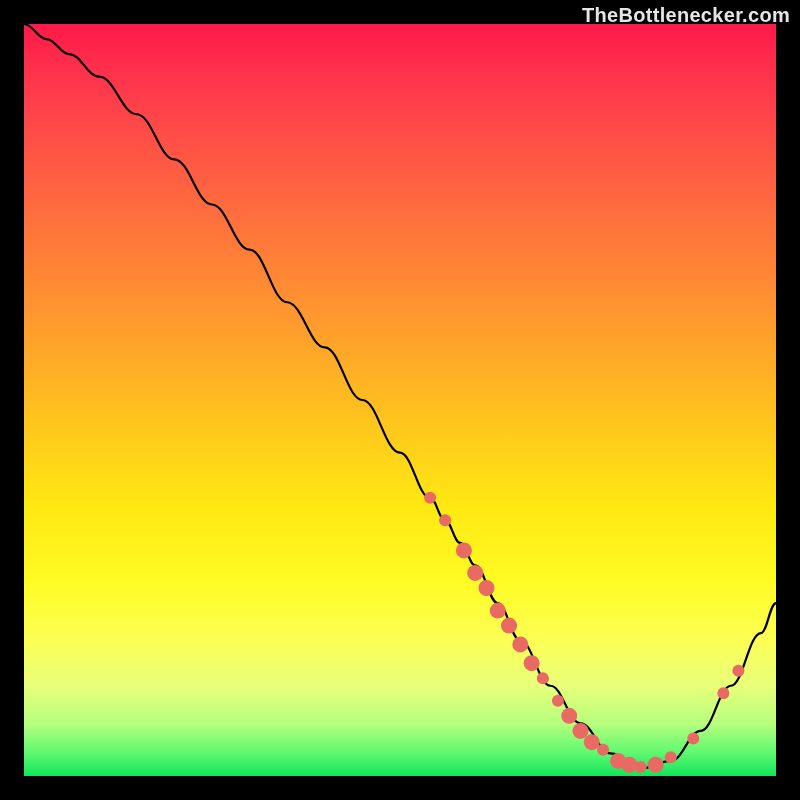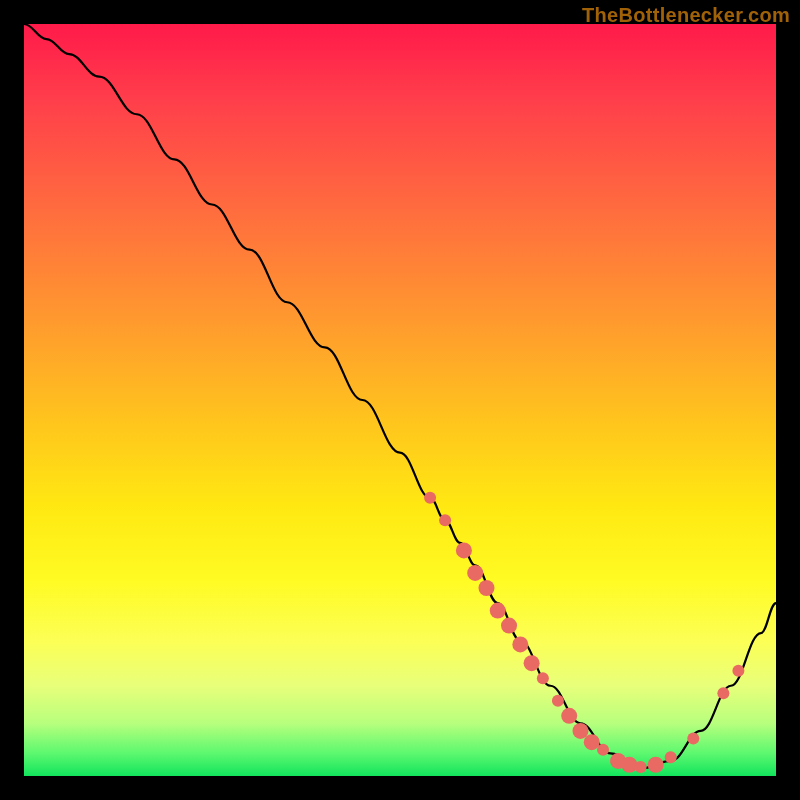--- a/index.html
+++ b/index.html
@@ -29,21 +29,21 @@
       #e8ff7a 88%,
       #b7ff7d 93%,
       #5cf86f 97%,
       #12e45c 100%
     );
   }
   .watermark {
     position: absolute;
     top: 4px;
     right: 10px;
-    color: #a16207;
+    color: #e5e5e5;
     font-size: 20px;
     font-weight: 600;
     letter-spacing: 0.3px;
     user-select: none;
   }
   svg.plot {
     position: absolute;
     left: 24px;
     top: 24px;
     width: 752px;

